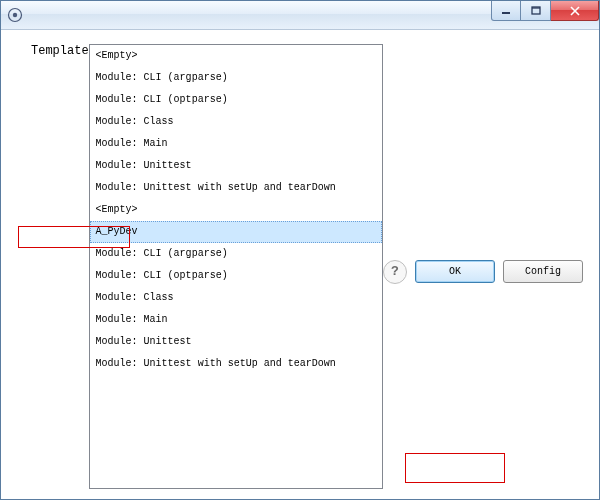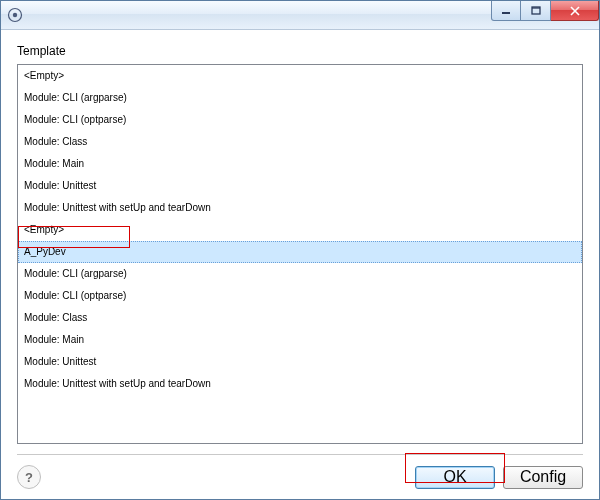--- a/index.html
+++ b/index.html
@@ -70,24 +70,25 @@
     background: linear-gradient(to bottom, #f4a0a0 0%, #e87070 45%, #d84040 46%, #e85a5a 100%);
     border-left: none;
     border-color: #a03030;
     border-bottom-right-radius: 3px;
     color: #fff;
   }
   .win-btn svg { display:block; }
 
   .client {
     flex: 1;
-    padding: 14px 16px 10px 16px;
-    display: flex;
-    flex-direction: column;
+    padding: 14px 16px 10px 30px;
+    display: flex;
+    flex-direction: row;
     background: #ffffff;
+    font-family: Liberation Mono, monospace;
   }
   .section-label {
     font-size: 12px;
     color: #000;
     margin-bottom: 6px;
   }
   .listbox {
     flex: 1;
     border: 1px solid #828790;
     background: #ffffff;
@@ -161,21 +162,21 @@
     cursor: pointer;
     background: #f7f7f7;
   }
   .spacer { flex: 1; }
   .btn {
     min-width: 80px;
     height: 23px;
     border: 1px solid #8a8a8a;
     background: linear-gradient(to bottom, #fdfdfd, #e8e8e8);
     border-radius: 3px;
-    font-size: 16px;
+    font-size: 10px;
     display: flex;
     align-items: center;
     justify-content: center;
     margin-left: 8px;
     cursor: pointer;
     box-sizing: border-box;
   }
   .btn.default {
     border: 1px solid #3c7fb1;
     box-shadow: inset 0 0 0 1px #a3d3f5;

